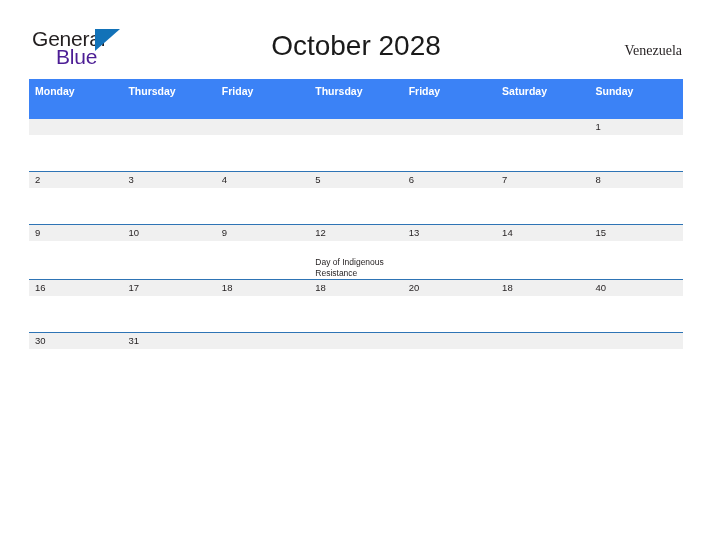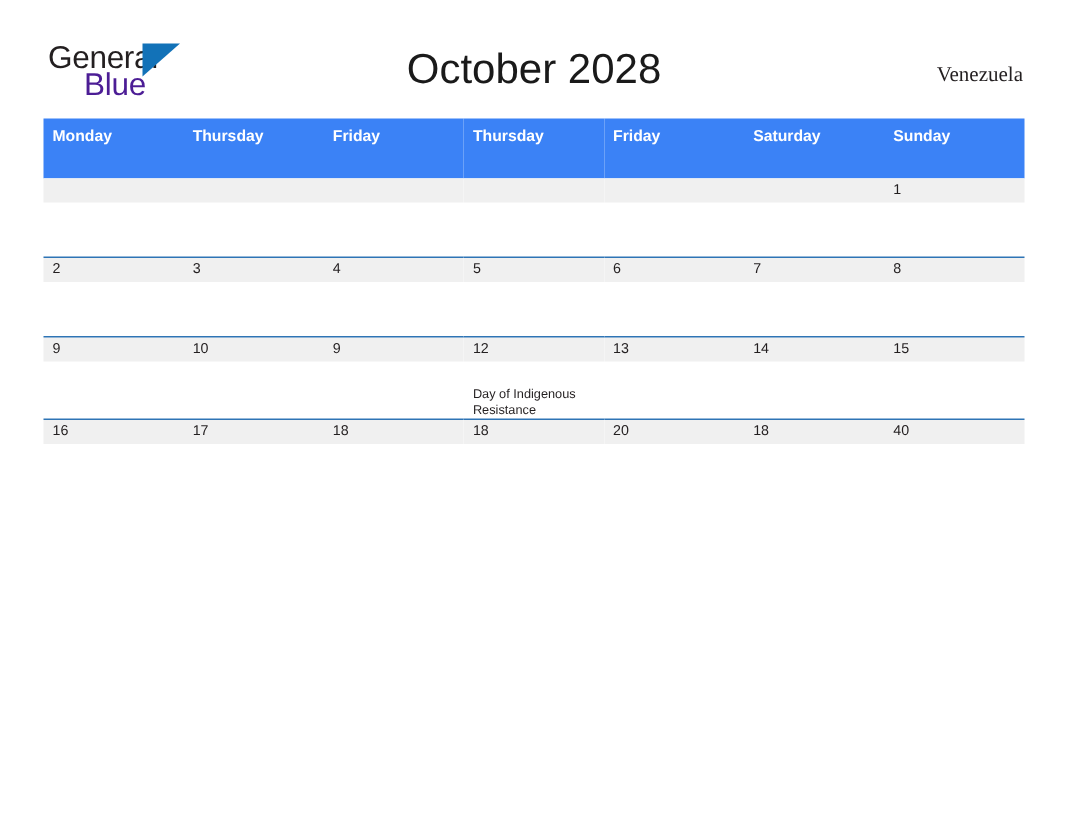--- a/index.html
+++ b/index.html
@@ -269,16 +269,39 @@
           <td>
             <span class="daynum">20</span>
           </td>
           <td>
             <span class="daynum">18</span>
           </td>
           <td>
             <span class="daynum">40</span>
           </td>
         </tr>
+        <tr class="week">
+          <td>
+            <span class="daynum">30</span>
+          </td>
+          <td>
+            <span class="daynum">31</span>
+          </td>
+          <td>
+            <span class="daynum empty">&nbsp;</span>
+          </td>
+          <td>
+            <span class="daynum empty">&nbsp;</span>
+          </td>
+          <td>
+            <span class="daynum empty">&nbsp;</span>
+          </td>
+          <td>
+            <span class="daynum empty">&nbsp;</span>
+          </td>
+          <td>
+            <span class="daynum empty">&nbsp;</span>
+          </td>
+        </tr>
       </tbody>
   </table>
 
 </div>
 
 </body></html>

